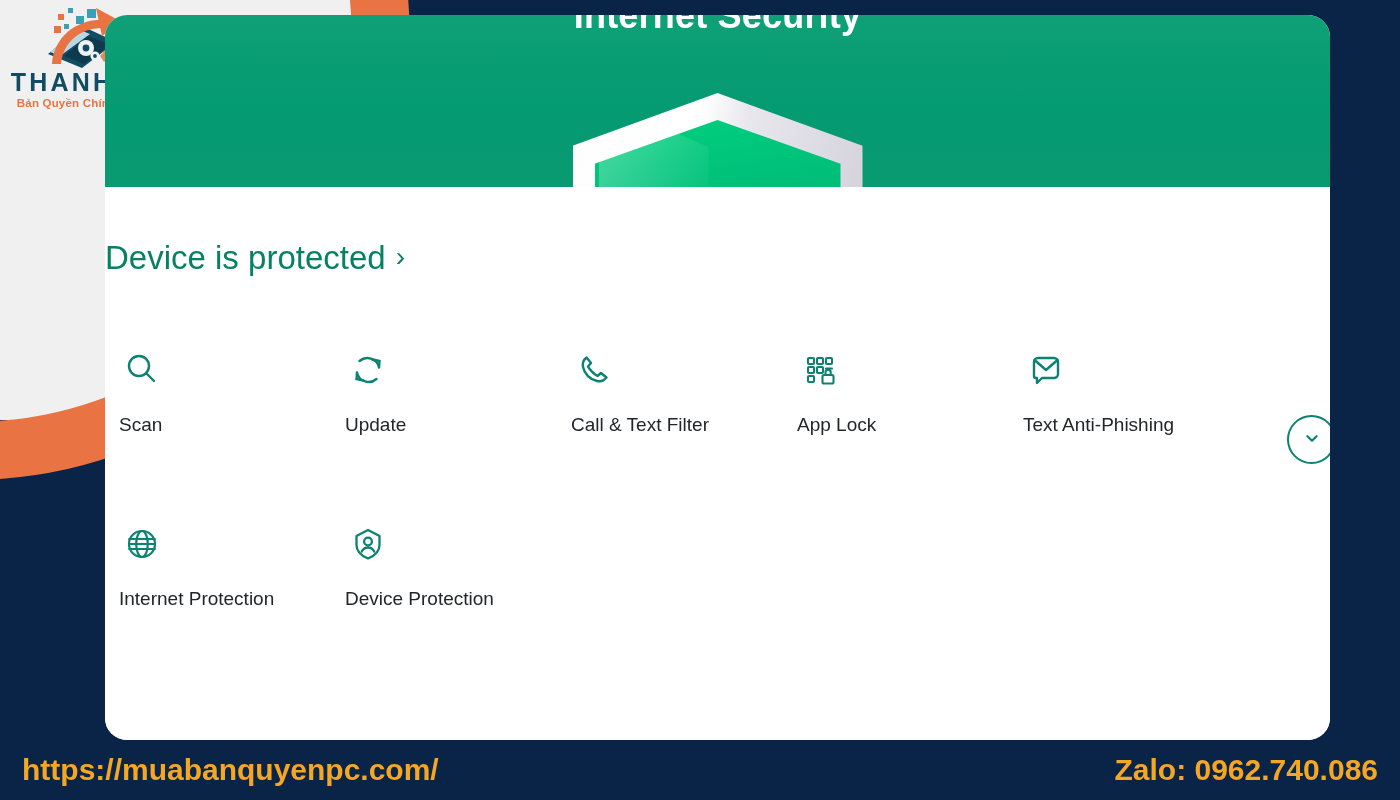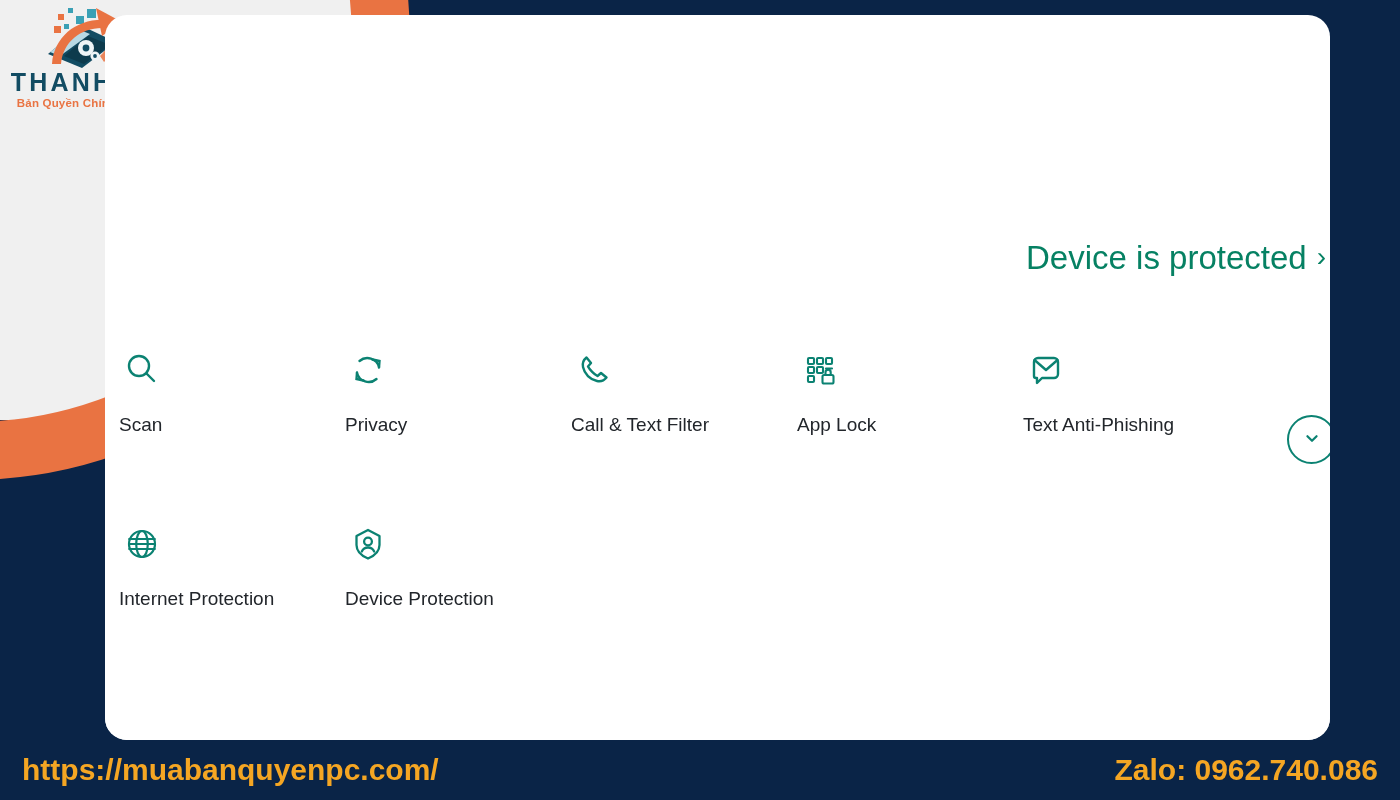--- a/index.html
+++ b/index.html
@@ -110,22 +110,22 @@
     position: absolute;
     left: 0;
     top: 172px;
     width: 100%;
     bottom: 0;
     background: #ffffff;
   }
   .status-row {
     position: absolute;
     top: 52px;
-    left: 0; right: 4px;
-    text-align: right;
+    left: 0; right: 18px;
+    text-align: left;
   }
   .status-link {
     display: inline-flex;
     align-items: center;
     gap: 10px;
     color: #068163;
     font-size: 33px;
     font-weight: 400;
     cursor: pointer;
   }
@@ -270,20 +270,28 @@
         <path d="M66 2 L92 16 L72 30 Z" fill="#e97342"></path>
         <path d="M84 20 C88 34 84 48 74 56 L70 50 C78 43 81 33 78 22 Z" fill="#e97342" opacity="0.85"></path>
       </svg>
     </div>
     <div class="logo-word">THANHPC</div>
     <div class="logo-tag">Bản Quyền Chính Hãng</div>
   </div>
 
   <div class="app-window">
 
+    <div class="app-header">
+      <div class="app-title">Internet Security</div>
+      <div class="shield-wrap">
+        <div class="shield-outer"></div>
+        <div class="shield-inner"></div>
+        <div class="shield-gloss"></div>
+      </div>
+    </div>
 
     <div class="app-body">
 
       <div class="status-row">
         <span class="status-link">
           <span>Device is protected</span>
           <span class="status-chevron">›</span>
         </span>
       </div>
 
@@ -301,21 +309,21 @@
 
         <div class="feature">
           <span class="feature-icon">
             <svg viewBox="0 0 40 40" width="40" height="40" fill="none" stroke="currentColor" stroke-width="2.4" stroke-linecap="round">
               <path d="M31 17 A12 12 0 0 0 11.5 11"></path>
               <path d="M9 23 A12 12 0 0 0 28.5 29"></path>
               <polyline points="24.5,9.5 31.5,11 31,17.5"></polyline>
               <polyline points="15.5,30.5 8.5,29 9,22.5"></polyline>
             </svg>
           </span>
-          <span class="feature-label">Privacy</span>
+          <span class="feature-label">Update</span>
         </div>
 
 
         <div class="feature">
           <span class="feature-icon">
             <svg viewBox="0 0 40 40" width="40" height="40" fill="none" stroke="currentColor" stroke-width="2.4" stroke-linecap="round" stroke-linejoin="round">
               <path d="M12.5 7.5 C10 9.5 8 12.5 9 17 C10.5 24 16 29.5 23 31 C27.5 32 30.5 30 32.5 27.5 L27 23 L23.5 26 C20.5 24.5 15.5 19.5 14 16.5 L17 13 Z"></path>
             </svg>
           </span>
           <span class="feature-label">Call &amp; Text Filter</span>

